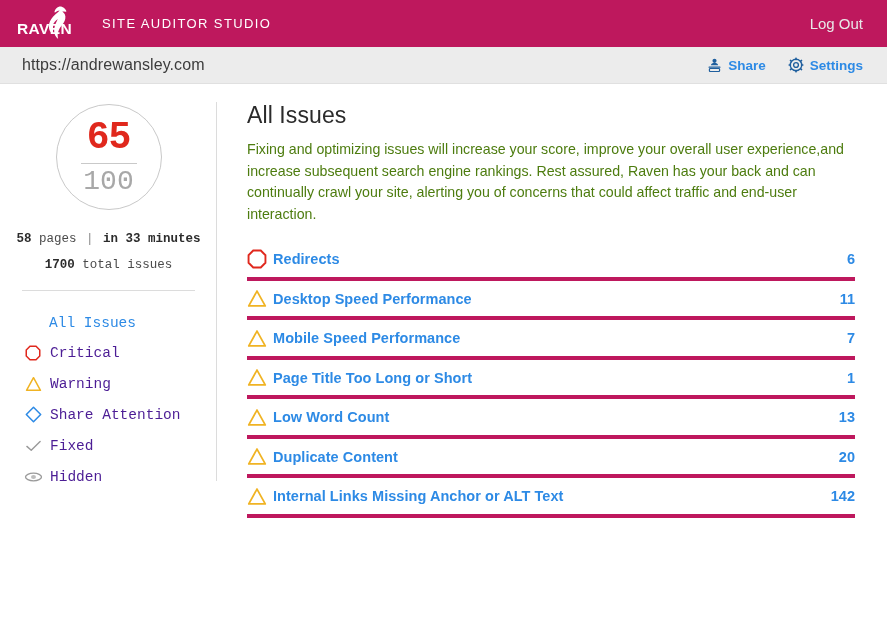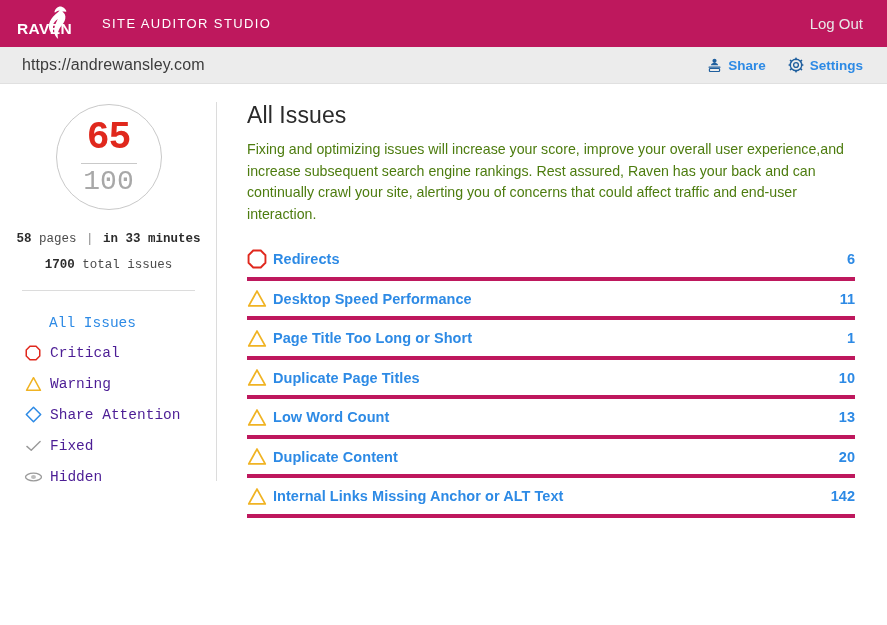--- a/index.html
+++ b/index.html
@@ -382,40 +382,40 @@
       <div class="issue-row">
         <span class="issue-ico">
           <svg width="20" height="19" viewBox="0 0 18 17" aria-hidden="true">
             <polygon points="9,1.8 16.4,15.2 1.6,15.2" fill="none" stroke="#f0b323" stroke-width="1.6" stroke-linejoin="round"></polygon>
           </svg>
         </span>
         <span class="issue-label">Desktop Speed Performance</span>
         <span class="issue-count">11</span>
       </div>
 
+      <div class="issue-row">
+        <span class="issue-ico">
+          <svg width="20" height="19" viewBox="0 0 18 17" aria-hidden="true">
+            <polygon points="9,1.8 16.4,15.2 1.6,15.2" fill="none" stroke="#f0b323" stroke-width="1.6" stroke-linejoin="round"></polygon>
+          </svg>
+        </span>
+        <span class="issue-label">Mobile Speed Performance</span>
+        <span class="issue-count">7</span>
+      </div>
 
       <div class="issue-row">
         <span class="issue-ico">
           <svg width="20" height="19" viewBox="0 0 18 17" aria-hidden="true">
             <polygon points="9,1.8 16.4,15.2 1.6,15.2" fill="none" stroke="#f0b323" stroke-width="1.6" stroke-linejoin="round"></polygon>
           </svg>
         </span>
         <span class="issue-label">Page Title Too Long or Short</span>
         <span class="issue-count">1</span>
       </div>
 
-      <div class="issue-row">
-        <span class="issue-ico">
-          <svg width="20" height="19" viewBox="0 0 18 17" aria-hidden="true">
-            <polygon points="9,1.8 16.4,15.2 1.6,15.2" fill="none" stroke="#f0b323" stroke-width="1.6" stroke-linejoin="round"></polygon>
-          </svg>
-        </span>
-        <span class="issue-label">Duplicate Page Titles</span>
-        <span class="issue-count">10</span>
-      </div>
 
 
       <div class="issue-row">
         <span class="issue-ico">
           <svg width="20" height="19" viewBox="0 0 18 17" aria-hidden="true">
             <polygon points="9,1.8 16.4,15.2 1.6,15.2" fill="none" stroke="#f0b323" stroke-width="1.6" stroke-linejoin="round"></polygon>
           </svg>
         </span>
         <span class="issue-label">Low Word Count</span>
         <span class="issue-count">13</span>

